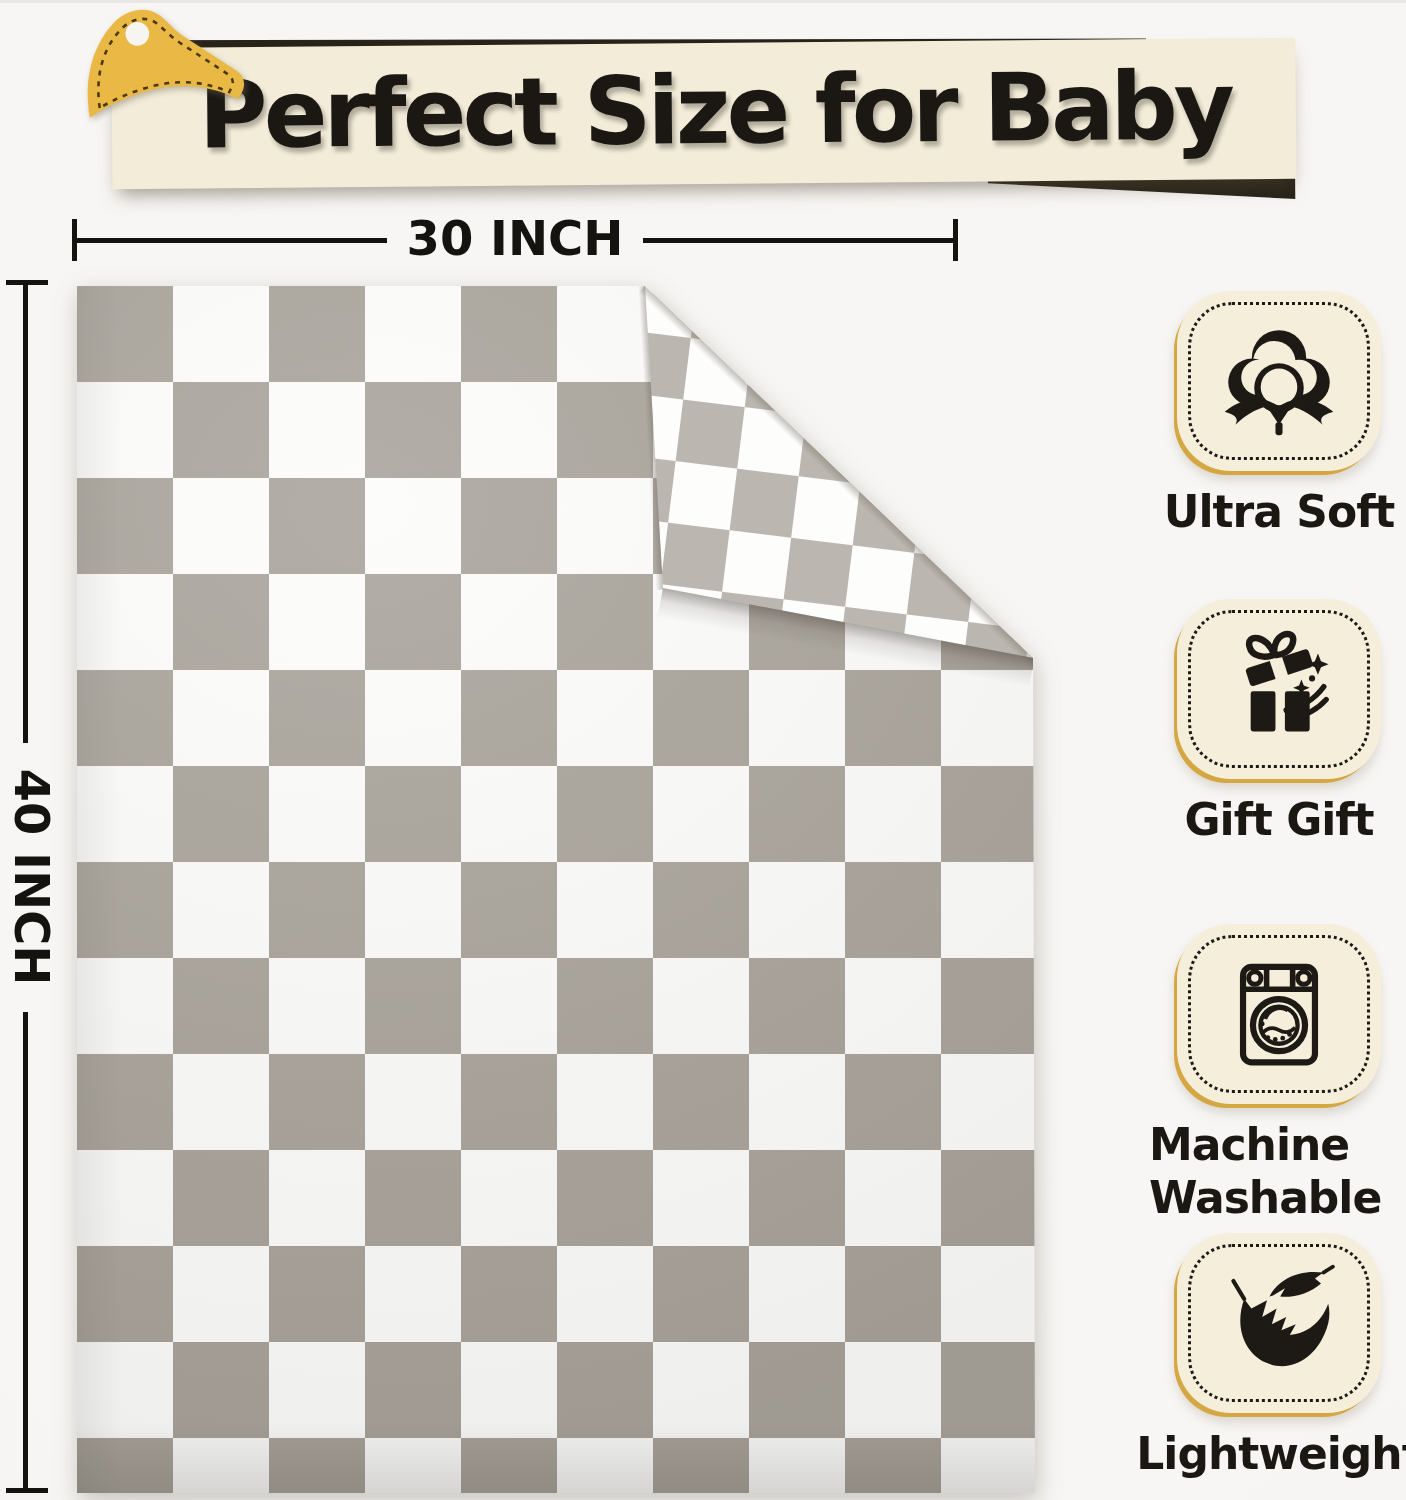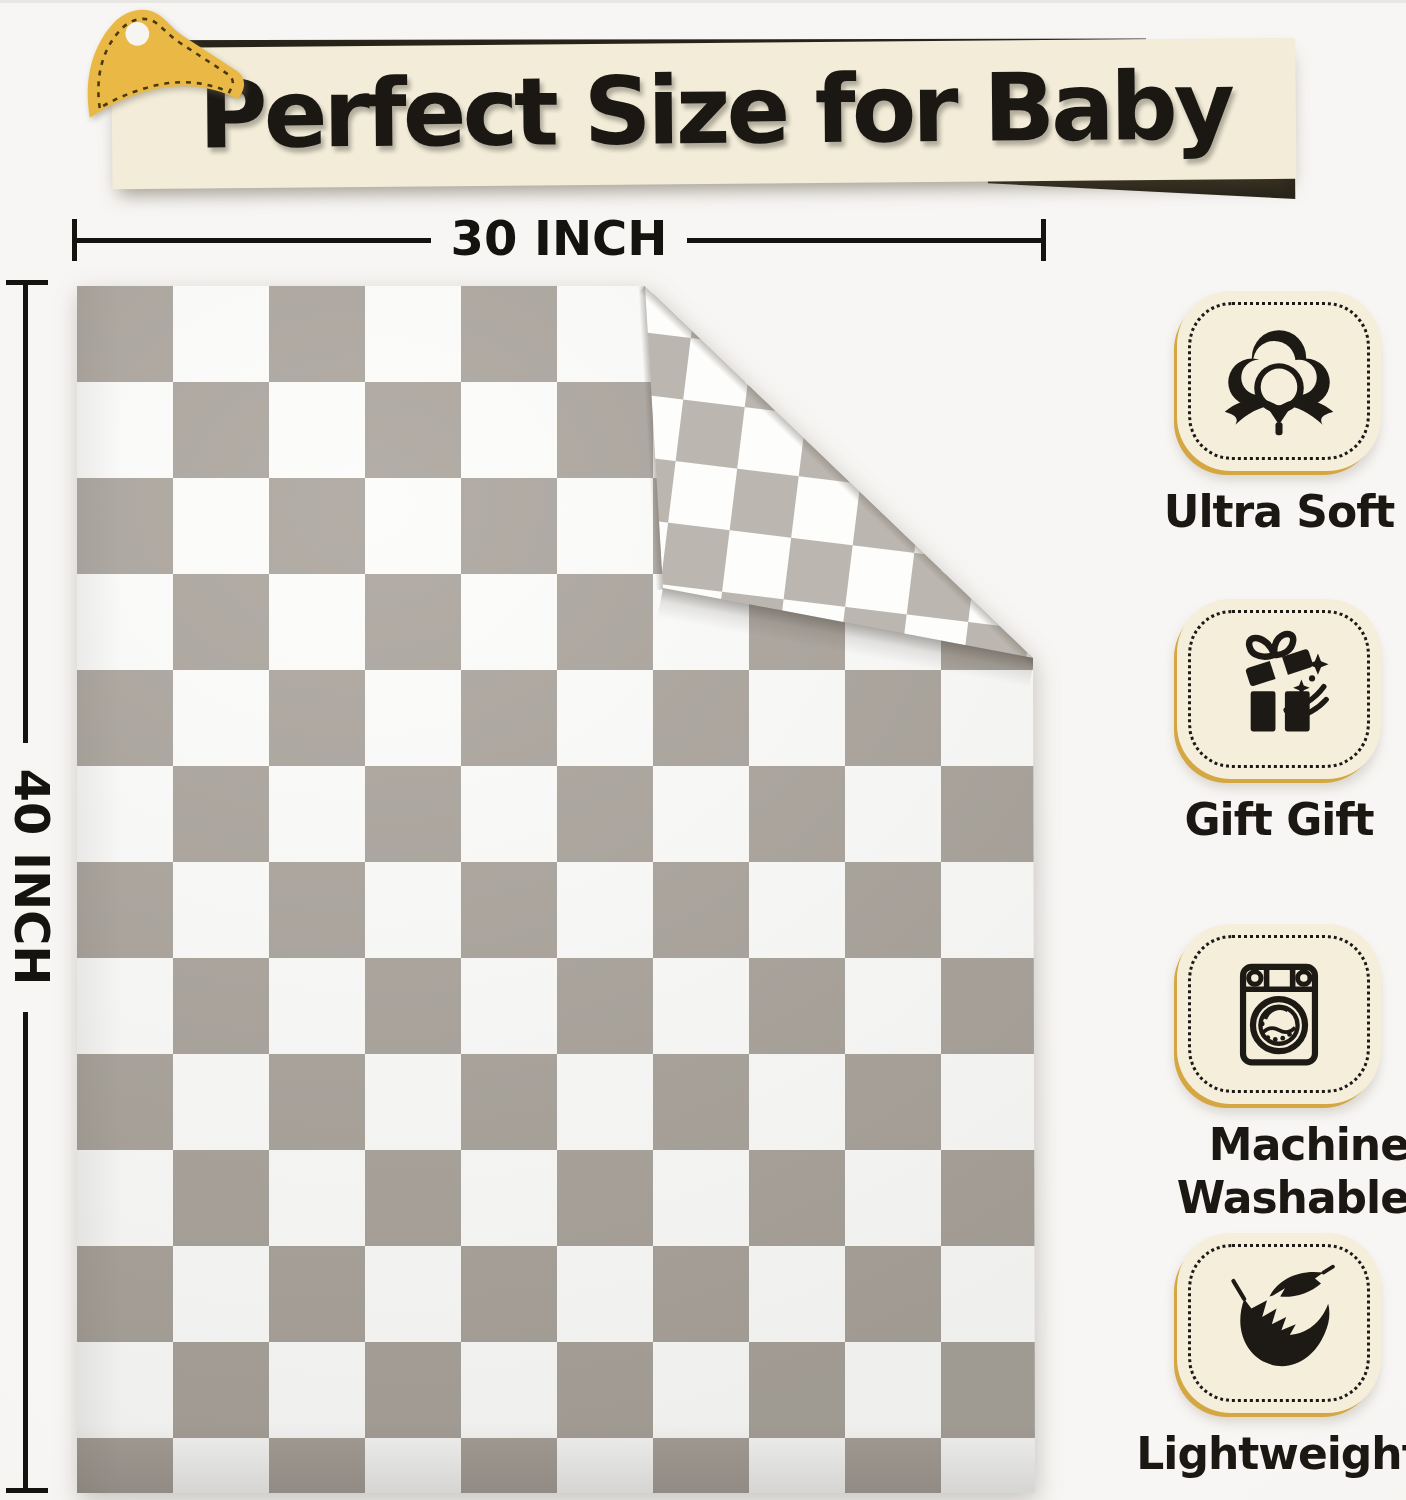--- a/index.html
+++ b/index.html
@@ -22,21 +22,21 @@
   .banner-accent-bottom{position:absolute;left:884px;top:150px;width:308px;height:42px;background:var(--banner-accent);
     clip-path:polygon(0 7%,100% 0,100% 60%,0 16%);z-index:1;}
   .banner-face{position:absolute;left:9px;top:14px;width:1184px;height:141px;background:var(--banner-bg);z-index:2;
     box-shadow:0 12px 18px -6px rgba(80,70,50,.5);display:flex;align-items:center;justify-content:center;padding-left:22px;box-sizing:border-box;}
   .banner-title{font-size:94px;font-weight:700;letter-spacing:-4px;color:var(--ink);white-space:nowrap;
     text-shadow:3px 5px 4px rgba(40,35,25,.32);transform:translateY(-3px);}
   .clip-tag{position:absolute;left:80px;top:-2px;width:168px;height:124px;z-index:4;
     filter:drop-shadow(2px 3px 3px rgba(120,110,90,.45));}
 
   
-  .hdim{position:absolute;left:72px;top:216px;width:974px;height:42px;display:flex;align-items:center;color:var(--dim-ink);}
+  .hdim{position:absolute;left:72px;top:216px;width:886px;height:42px;display:flex;align-items:center;color:var(--dim-ink);}
   .hdim .capv{width:5px;height:42px;background:var(--dim-ink);}
   .hdim .seg{height:5px;background:var(--dim-ink);flex:1;}
   .dim-label{font-size:48px;font-weight:700;letter-spacing:0;padding:0 20px;transform:translateY(-2px);white-space:nowrap;}
   .vdim{position:absolute;left:6px;top:277px;width:44px;height:1213px;color:var(--dim-ink);}
   .vdim .caph{position:absolute;left:0;width:42px;height:5px;background:var(--dim-ink);}
   .vdim .caph.top{top:0;} .vdim .caph.bot{bottom:0;}
   .vdim .vseg{position:absolute;left:17px;width:5px;background:var(--dim-ink);}
   .vdim .vseg.s1{top:5px;height:458px;}
   .vdim .vseg.s2{top:732px;height:476px;}
   .vdim .dim-label{position:absolute;left:26px;top:597px;transform:translate(-50%,-50%) rotate(90deg);padding:0;}
@@ -64,21 +64,21 @@
     background:linear-gradient(to bottom,rgba(110,104,95,.40),rgba(110,104,95,0));}
   .fold-shadow{position:absolute;left:586px;top:302px;width:378px;height:30px;transform-origin:0 0;transform:rotate(10.7deg);
     background:linear-gradient(to bottom,rgba(70,64,56,.42),rgba(70,64,56,.12) 45%,rgba(70,64,56,0));}
 
   
   .feature{position:absolute;left:1149px;width:260px;display:flex;flex-direction:column;align-items:center;}
   .badge{width:204px;height:180px;background:var(--badge-bg);border-radius:54px;position:relative;
     display:flex;align-items:center;justify-content:center;
     box-shadow:-4px 5px 0 -1px var(--badge-rim), -2px 9px 12px rgba(100,90,70,.22);}
   .badge::after{content:"";position:absolute;inset:11px;border-radius:44px;border:3px dotted var(--badge-dot);}
-  .feature-label{margin-top:15px;font-size:44px;font-weight:700;color:var(--ink);text-align:right;line-height:1.2;letter-spacing:-1px;}
+  .feature-label{margin-top:15px;font-size:44px;font-weight:700;color:var(--ink);text-align:left;line-height:1.2;letter-spacing:-1px;}
   .f1{top:288px;} .f2{top:596px;} .f3{top:921px;} .f4{top:1230px;}
 </style>
 </head>
 <body>
 
 <div id="canvas">
 
   <div class="banner-wrap">
     <div class="banner-accent-top"></div>
     <div class="banner-accent-bottom"></div>

